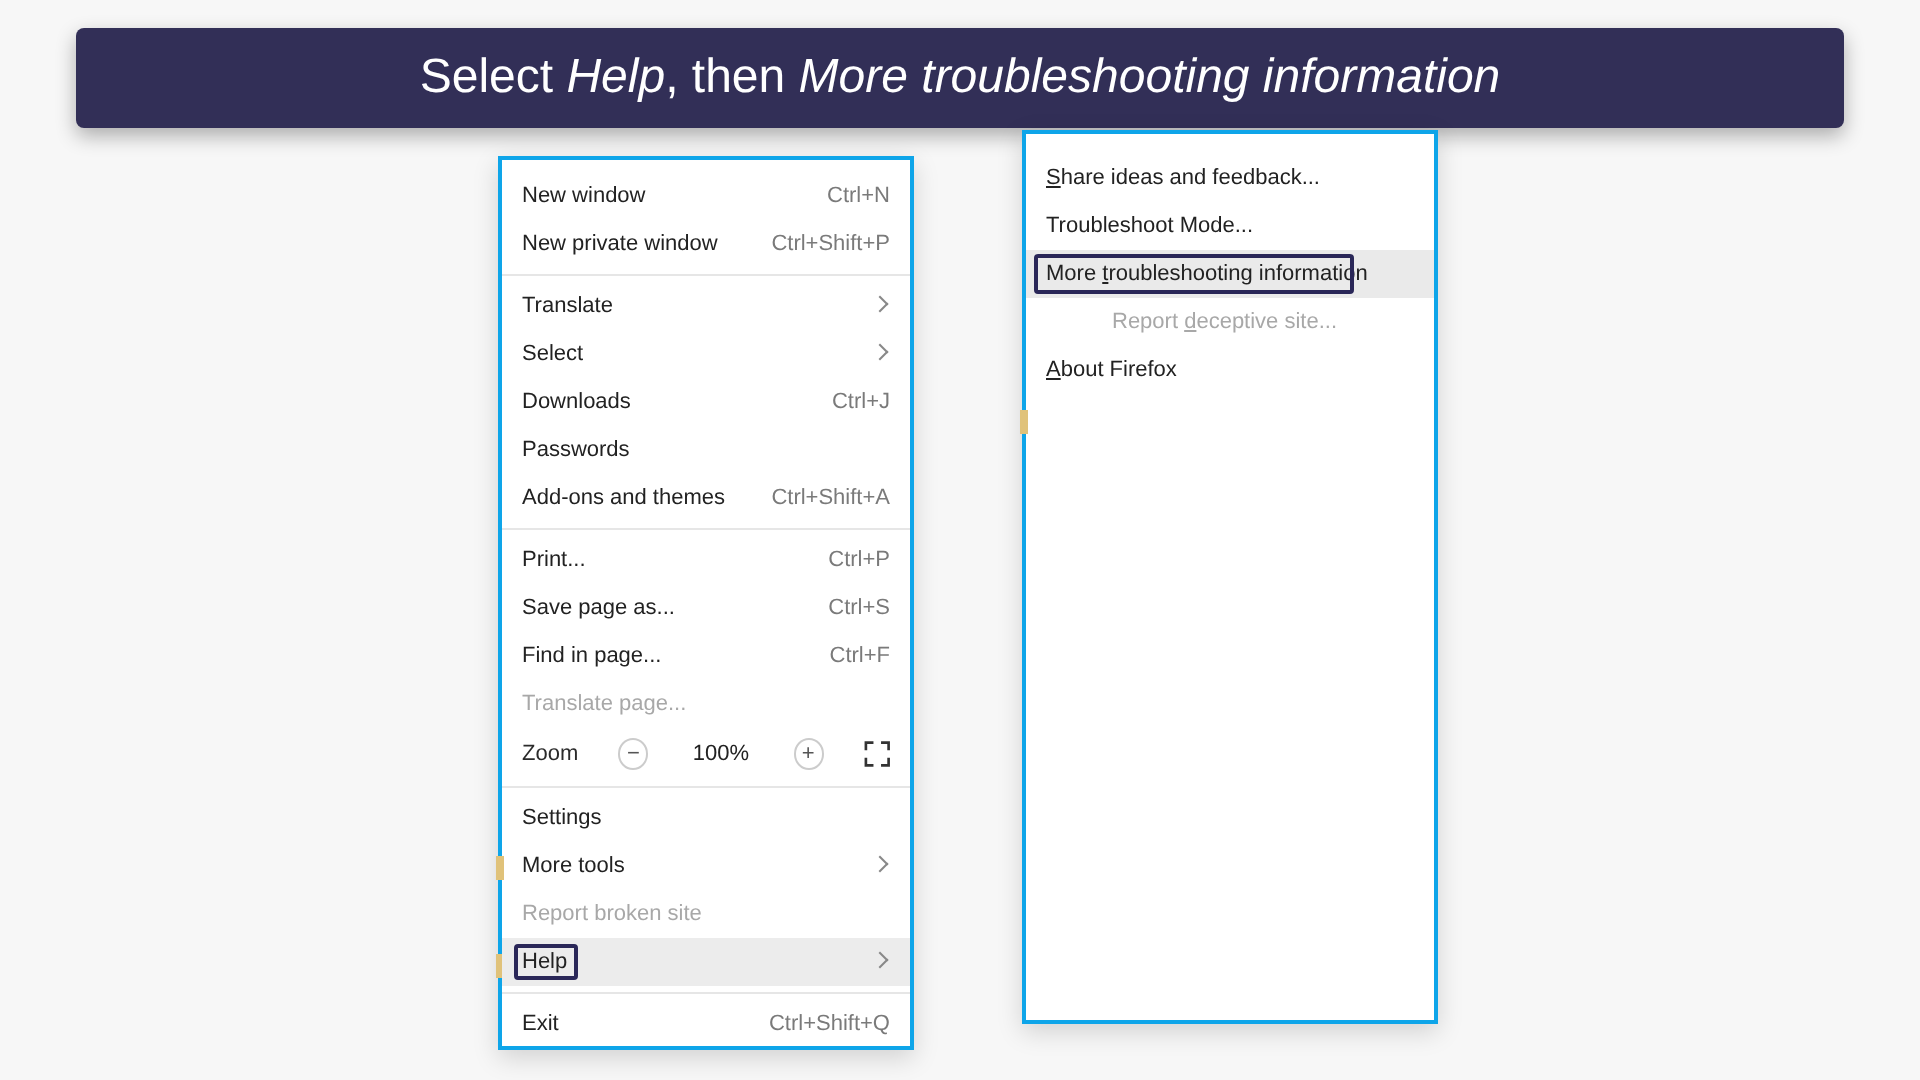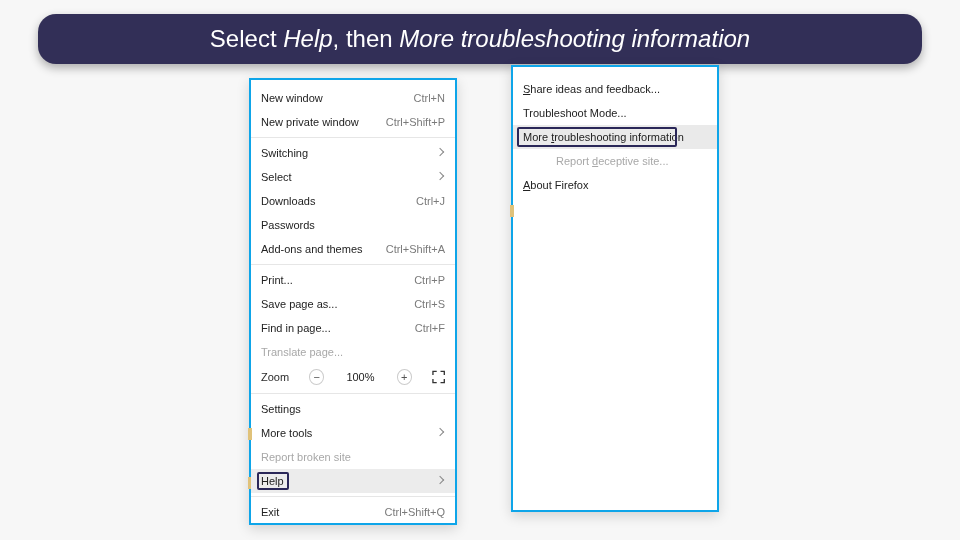--- a/index.html
+++ b/index.html
@@ -13,21 +13,21 @@
       position: relative;
       overflow: hidden;
     }
     .banner {
       position: absolute;
       left: 38px;
       top: 14px;
       width: 884px;
       height: 50px;
       background: #322f57;
-      border-radius: 18px;
+      border-radius: 4px;
       box-shadow: 0 4px 10px rgba(0,0,0,0.3);
       display: flex;
       align-items: center;
       justify-content: center;
       color: #fff;
       font-size: 24px;
       font-weight: 400;
     }
     .banner .banner-text { font-family: "Segoe UI", Arial, sans-serif; }
     .banner em { font-style: italic; }
@@ -153,21 +153,21 @@
   <div class="row">
     <span class="label-text">New window</span>
     <span class="shortcut">Ctrl+N</span>
   </div>
   <div class="row">
     <span class="label-text">New private window</span>
     <span class="shortcut">Ctrl+Shift+P</span>
   </div>
   <div class="sep"></div>
   <div class="row">
-    <span class="label-text">Switching</span>
+    <span class="label-text">Translate</span>
     <span class="chev"></span>
   </div>
   <div class="row">
     <span class="label-text">Select</span>
     <span class="chev"></span>
   </div>
   <div class="row">
     <span class="label-text">Downloads</span>
     <span class="shortcut">Ctrl+J</span>
   </div>

